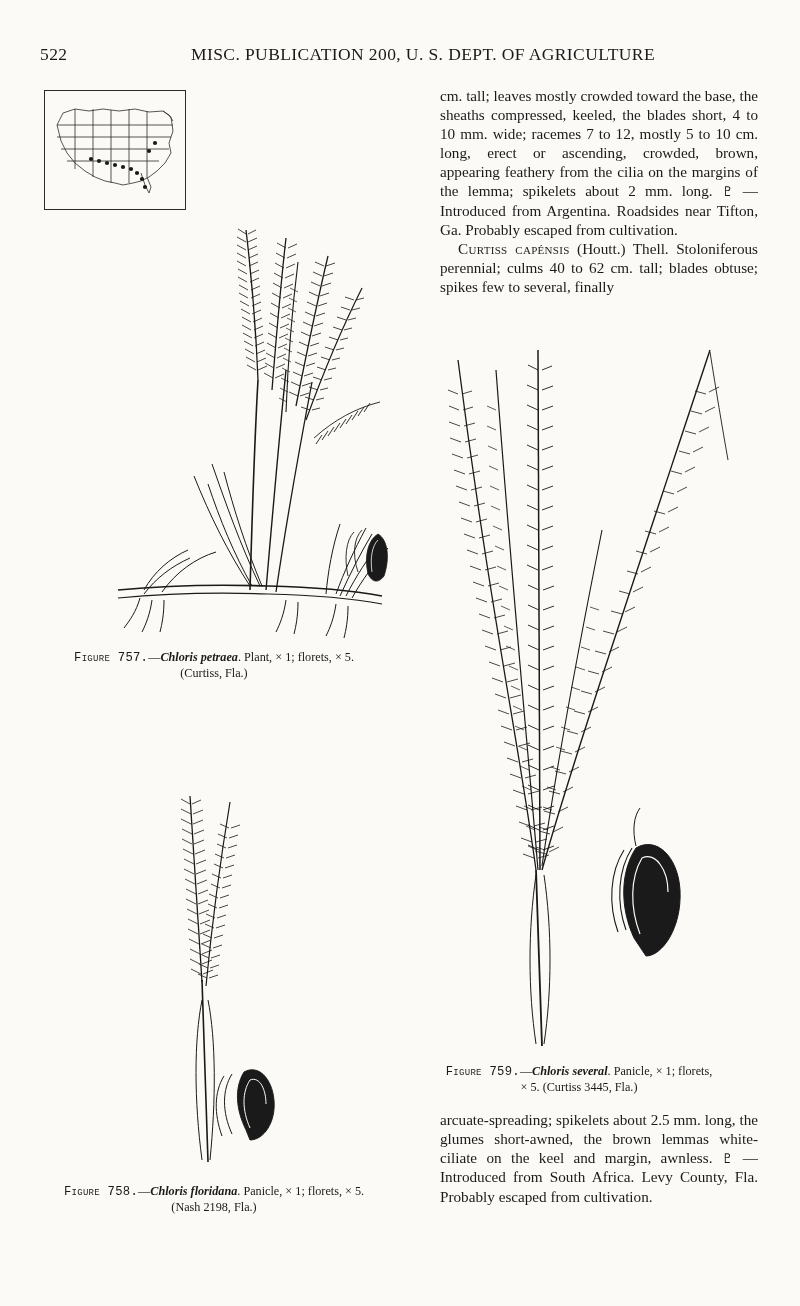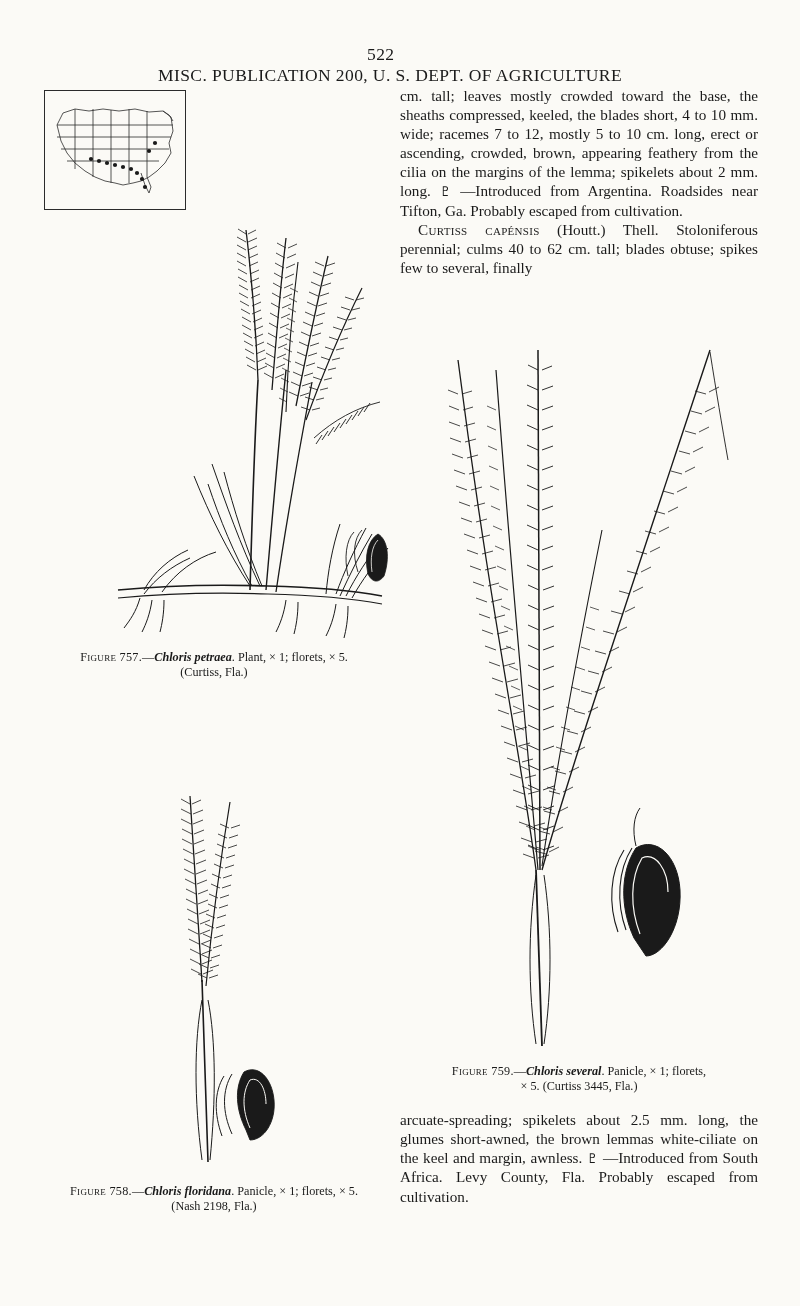--- a/index.html
+++ b/index.html
@@ -26,21 +26,20 @@
   
   .header {
     position: absolute;
     top: 44px;
     left: 40px;
     width: 720px;
     display: flex;
     align-items: center;
     font-size: 17.5px;
     letter-spacing: 0.4px;
-    flex-direction: column;
   }
   .folio {
     width: 66px;
     text-align: left;
   }
   .running-head {
     flex: 1;
     text-align: center;
     padding-right: 20px;
   }
@@ -50,39 +49,41 @@
     top: 86px;
     width: 358px;
   }
 
   .body-text {
     font-size: 15.2px;
     line-height: 1.255;
     text-align: justify;
     text-justify: inter-word;
     hyphens: none;
+    margin-left: 40px;
   }
   .body-text p { margin: 0; }
   .body-text p + p { margin-top: 0px; }
   .indent { text-indent: 18px; }
   .sc {
     font-variant: small-caps;
     letter-spacing: 0.3px;
   }
   .life-sym { font-family: "DejaVu Sans", sans-serif; font-size: 13px; }
 
   
   .caption {
     font-size: 12.2px;
     line-height: 1.22;
     text-align: center;
   }
   .caption .figlabel {
     font-variant: small-caps;
     letter-spacing: 0.3px;
+    font-family: Liberation Mono, monospace;
   }
   .caption i { font-style: italic; font-weight: bold; }
 
   
   .fig {
     position: absolute;
   }
   .fig svg { display: block; }
 
   

